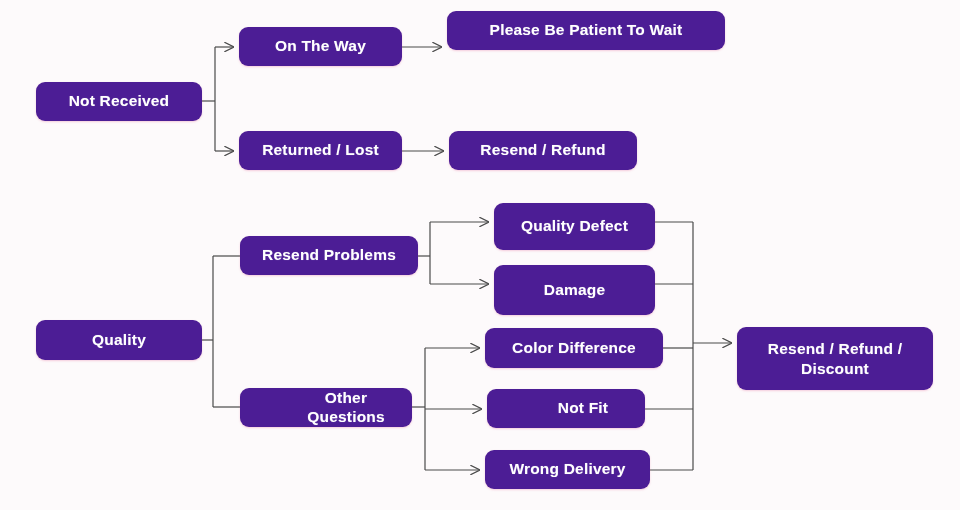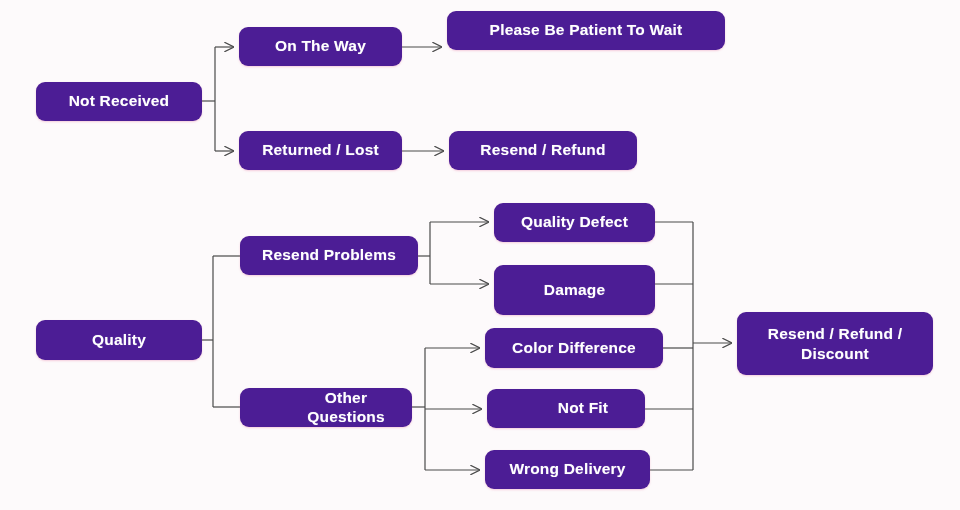--- a/index.html
+++ b/index.html
@@ -43,20 +43,21 @@
     font-weight: 700;
     letter-spacing: 0.2px;
     line-height: 1.22;
     padding: 2px 8px;
     box-shadow: 0 1px 2px rgba(230,100,150,0.30);
     text-shadow: 0 0 1px rgba(255,255,255,0.35);
     z-index: 2;
   }
   .node.two-line {
     line-height: 1.25;
+    margin-top: 15px;
   }
 </style>
 </head>
 <body>
 
 <div id="canvas">
 
   <svg id="edges" width="960" height="510" viewBox="0 0 960 510" xmlns="http://www.w3.org/2000/svg">
     <defs>
       <marker id="arrow" viewBox="0 0 10 10" refX="9" refY="5" markerWidth="8" markerHeight="8" orient="auto-start-reverse">
@@ -125,21 +126,21 @@
   <div class="node" style="left:239px; top:131px; width:163px; height:39px;">Returned / Lost</div>
 
   <div class="node" style="left:449px; top:131px; width:188px; height:39px;">Resend / Refund</div>
 
   <div class="node" style="left:36px;  top:320px; width:166px; height:40px;">Quality</div>
 
   <div class="node" style="left:240px; top:236px; width:178px; height:39px;">Resend Problems</div>
 
   <div class="node" style="left:240px; top:388px; width:172px; height:39px;padding-left:48px;">Other Questions</div>
 
-  <div class="node" style="left:494px; top:203px; width:161px; height:39px;">Quality Defect</div>
+  <div class="node" style="left:494px; top:203px; width:161px; height:47px;">Quality Defect</div>
 
   <div class="node" style="left:494px; top:265px; width:161px; height:50px;">Damage</div>
 
   <div class="node" style="left:485px; top:328px; width:178px; height:40px;">Color Difference</div>
 
   <div class="node" style="left:487px; top:389px; width:158px; height:39px;padding-left:42px;">Not Fit</div>
 
   <div class="node" style="left:485px; top:450px; width:165px; height:39px;">Wrong Delivery</div>
 
   <div class="node two-line" style="left:737px; top:312px; width:196px; height:63px;">Resend / Refund / Discount</div>

